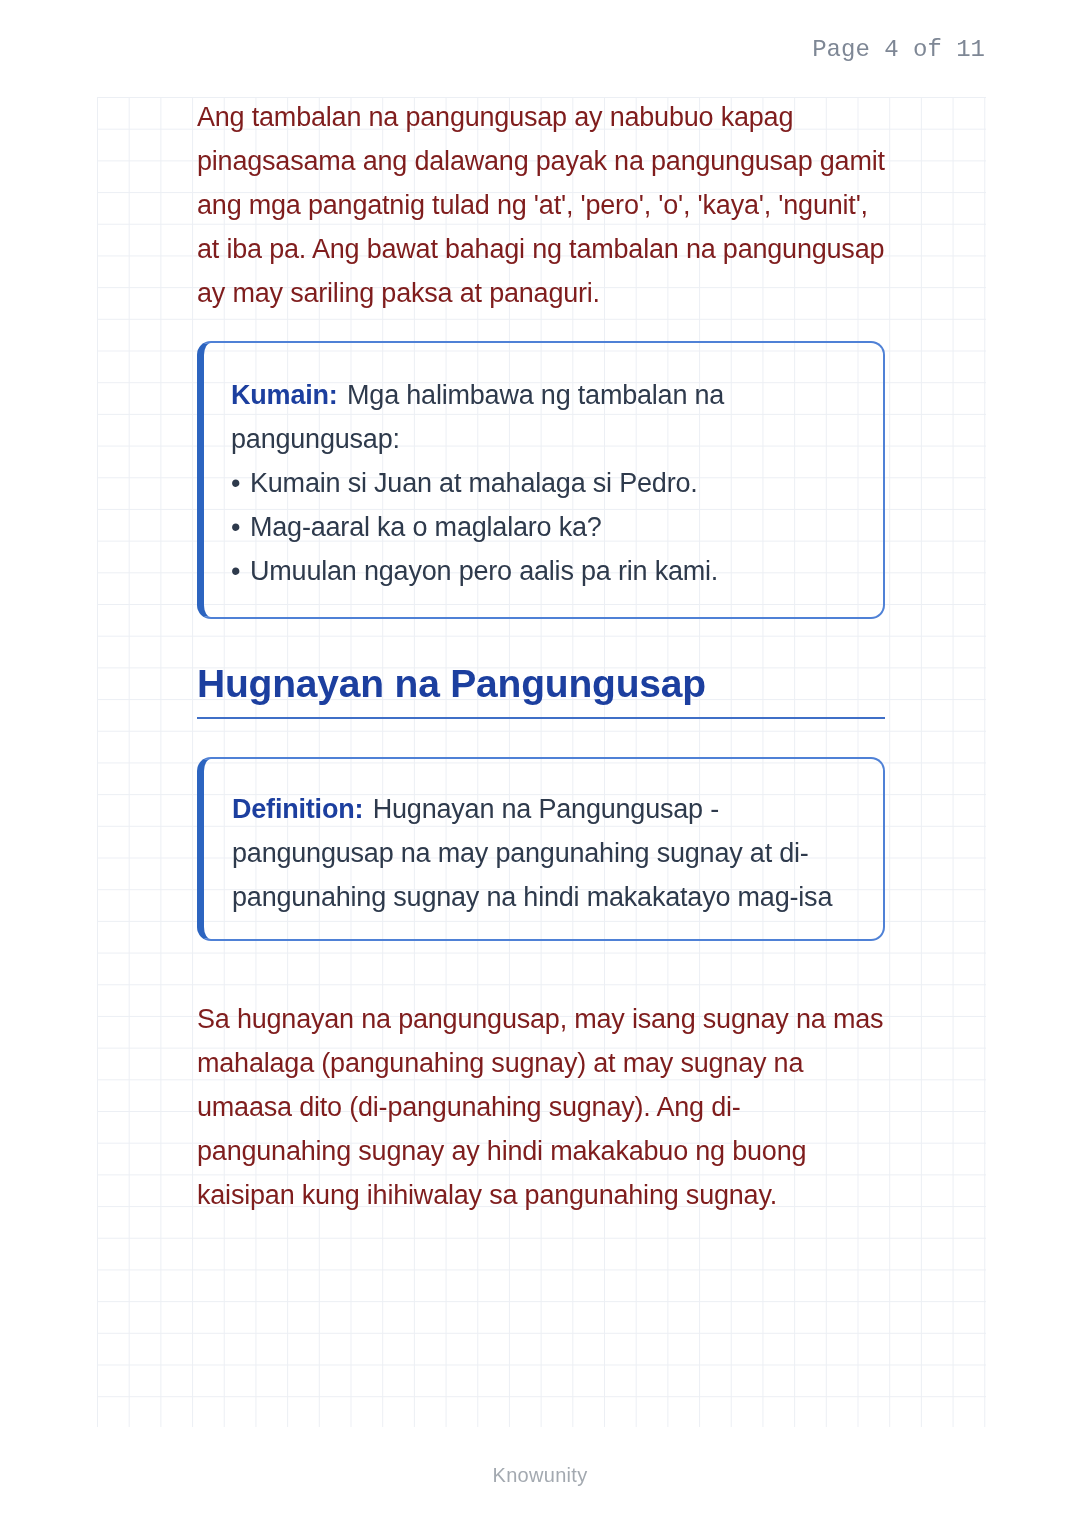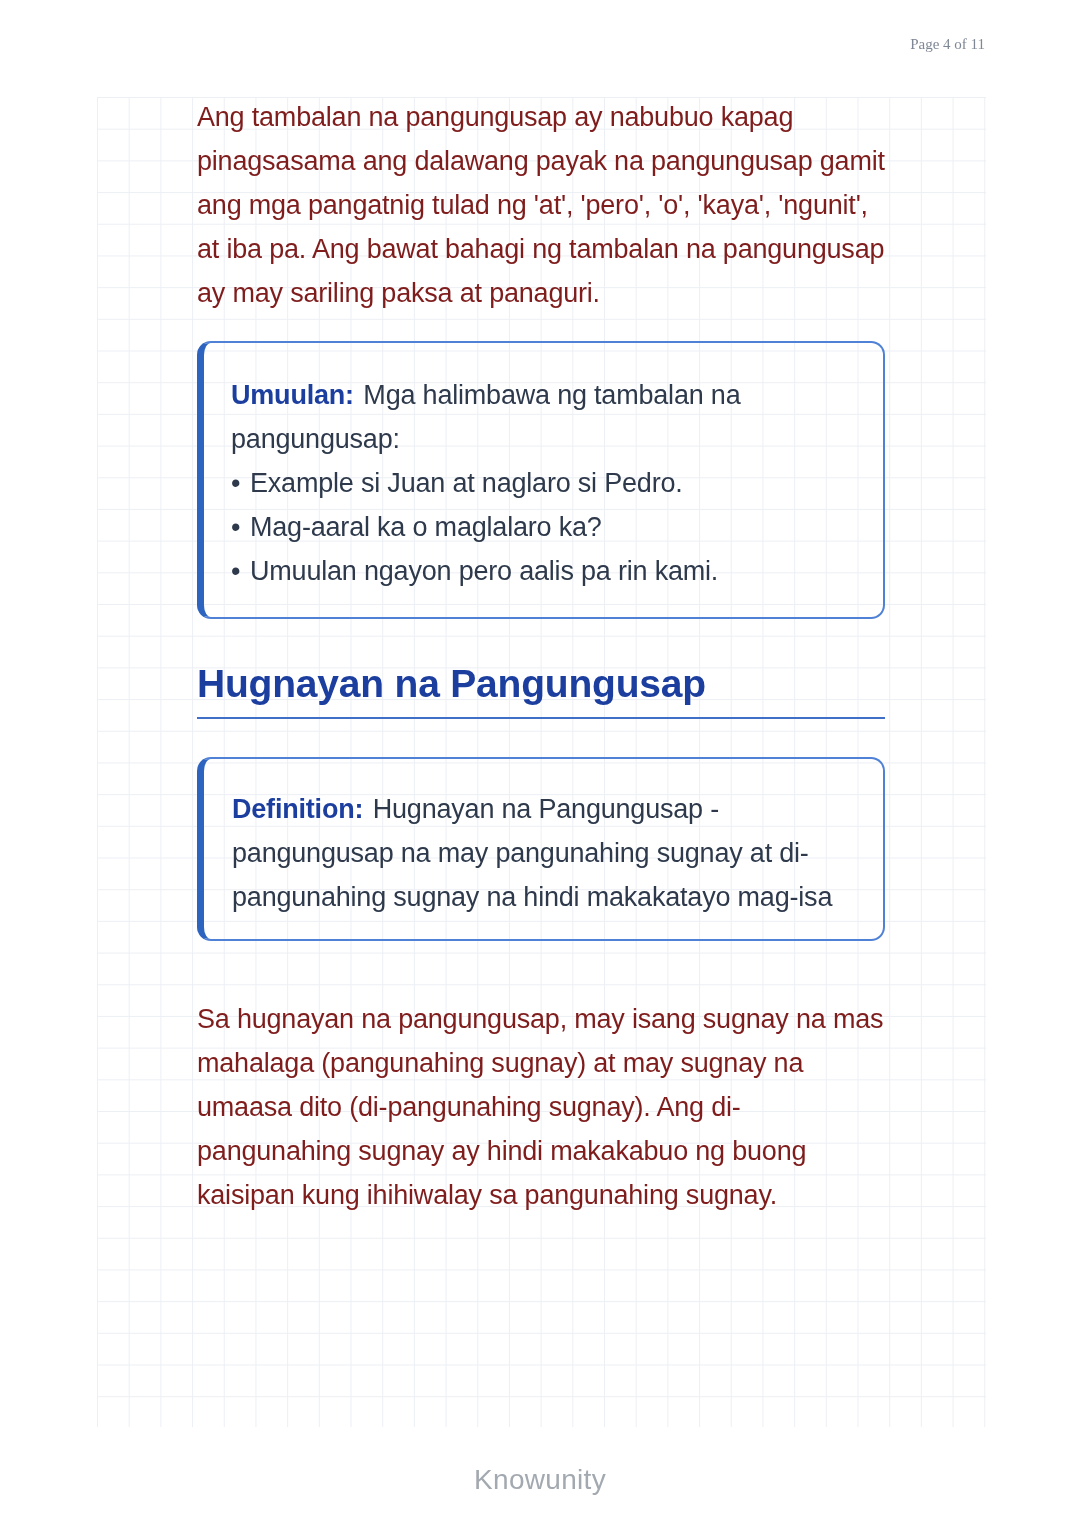--- a/index.html
+++ b/index.html
@@ -20,22 +20,22 @@
     background-image:
       linear-gradient(to right, #eceff4 1px, transparent 1px),
       linear-gradient(to bottom, #eceff4 1px, transparent 1px);
     background-size: 31.7px 31.7px;
     pointer-events: none;
   }
 
   .page-number {
     position: absolute;
     top: 36px; right: 95px;
-    font-family: Liberation Serif, serif;
-    font-size: 15px;
+    font-family: Liberation Mono, monospace;
+    font-size: 24px;
     color: #7e8795;
   }
 
   .content {
     position: absolute;
     left: 197px; top: 95px;
     width: 688px;
     font-size: 27px;
     line-height: 44px;
     letter-spacing: -0.2px;
@@ -85,40 +85,40 @@
     border: none;
     border-top: 2px solid #3f6fc7;
     margin-top: 14px;
   }
 
   .footer {
     position: absolute;
     top: 1464px; left: 0;
     width: 100%;
     text-align: center;
-    font-size: 28px;
+    font-size: 20px;
     color: #a3a9b0;
     letter-spacing: 0.3px;
   }
 </style>
 </head>
 <body>
 
 <div class="grid-bg"></div>
 
 <div class="page-number">Page 4 of 11</div>
 
 <div class="content">
 
   <p class="para para-1">Ang tambalan na pangungusap ay nabubuo kapag pinagsasama ang dalawang payak na pangungusap gamit ang mga pangatnig tulad ng 'at', 'pero', 'o', 'kaya', 'ngunit', at iba pa. Ang bawat bahagi ng tambalan na pangungusap ay may sariling paksa at panaguri.</p>
 
   <div class="callout callout-example">
-    <p><span class="callout-label">Umuulan:</span><span>Mga halimbawa ng tambalan na pangungusap:</span></p>
+    <p><span class="callout-label">Kumain:</span><span>Mga halimbawa ng tambalan na pangungusap:</span></p>
     <ul class="bullet-list">
-      <li>Example si Juan at naglaro si Pedro.</li>
+      <li>Kumain si Juan at mahalaga si Pedro.</li>
       <li>Mag-aaral ka o maglalaro ka?</li>
       <li>Umuulan ngayon pero aalis pa rin kami.</li>
     </ul>
   </div>
 
   <h2 class="section-heading">Hugnayan na Pangungusap</h2>
   <hr class="heading-rule">
 
   <div class="callout callout-definition">
     <p><span class="callout-label">Definition:</span><span>Hugnayan na Pangungusap - pangungusap na may pangunahing sugnay at di-pangunahing sugnay na hindi makakatayo mag-isa</span></p>

